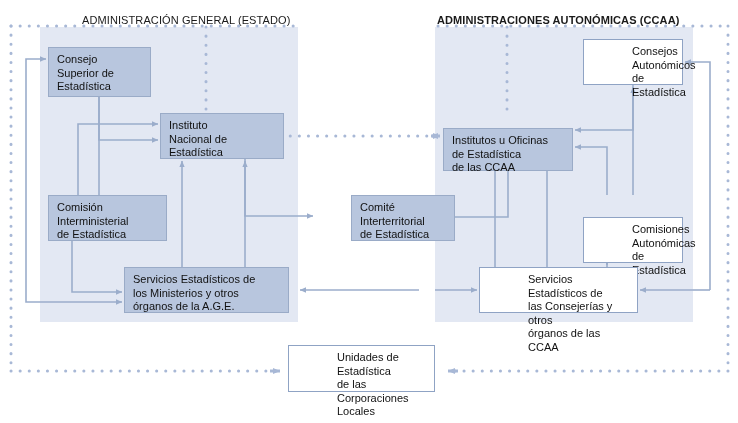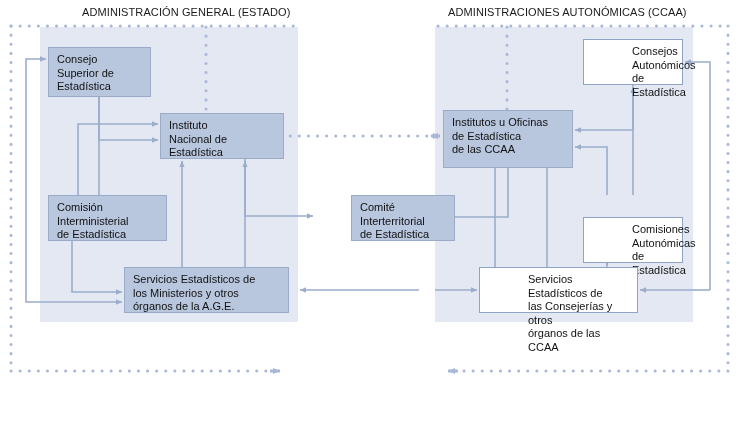--- a/index.html
+++ b/index.html
@@ -25,20 +25,21 @@
     width: 738px;
     height: 423px;
   }
   .panel-title {
     position: absolute;
     font-size: 11px;
     color: #1a1a1a;
     letter-spacing: 0.1px;
     white-space: nowrap;
     font-family: "Liberation Sans", sans-serif;
+    margin-top: 8px;
   }
   .node {
     position: absolute;
     box-sizing: border-box;
     font-size: 11px;
     line-height: 13.6px;
     color: #111111;
     padding: 5px 7px 5px 8px;
     white-space: pre-line;
     font-family: "Liberation Sans", sans-serif;
@@ -134,21 +135,21 @@
     <g stroke="#a8b8d6" stroke-width="3" fill="none">
       <path d="M264,136 L271,136" marker-end="url(#ahd)"></path>
       <path d="M438,136 L431,136" marker-end="url(#ahd)"></path>
       <path d="M270,371 L280,371" marker-end="url(#ahd)"></path>
       <path d="M458,371 L448,371" marker-end="url(#ahd)"></path>
       <path d="M432,136 L440,136" marker-end="url(#ahd)"></path>
     </g>
   </svg>
 
   <div class="panel-title" style="left:82px; top:6px;">ADMINISTRACIÓN GENERAL (ESTADO)</div>
-  <div class="panel-title" style="left:448px; top:6px;">ADMINISTRACIONES AUTONÓMICAS (CCAA)</div>
+  <div class="panel-title" style="left:437px; top:6px;font-weight:bold;">ADMINISTRACIONES AUTONÓMICAS (CCAA)</div>
 
   <div class="node filled" style="left:48px; top:47px; width:103px; height:50px;">Consejo
 Superior de
 Estadística</div>
 
   <div class="node filled" style="left:160px; top:113px; width:124px; height:46px;">Instituto
 Nacional de
 Estadística</div>
 
   <div class="node filled" style="left:48px; top:195px; width:119px; height:46px;">Comisión
@@ -156,30 +157,33 @@
 de Estadística</div>
 
   <div class="node filled" style="left:315px; top:195px; width:104px; height:46px;margin-left:36px;">Comité
 Interterritorial
 de Estadística</div>
 
   <div class="node filled" style="left:124px; top:267px; width:165px; height:46px;">Servicios Estadísticos de
 los Ministerios y otros
 órganos de la A.G.E.</div>
 
-  <div class="node filled" style="left:443px; top:110px; width:130px; height:58px;">Institutos u Oficinas
+  <div class="node filled" style="left:443px; top:128px; width:130px; height:43px;">Institutos u Oficinas
 de Estadística
 de las CCAA</div>
 
   <div class="node outline" style="left:583px; top:39px; width:100px; height:46px;">Consejos
 Autonómicos
 de Estadística</div>
 
   <div class="node outline" style="left:583px; top:195px; width:100px; height:46px;margin-top:22px;">Comisiones
 Autonómicas
 de Estadística</div>
 
   <div class="node outline" style="left:479px; top:267px; width:159px; height:46px;">Servicios Estadísticos de
 las Consejerías y otros
 órganos de las CCAA</div>
 
+  <div class="node outline" style="left:288px; top:345px; width:147px; height:47px;">Unidades de Estadística
+de las Corporaciones
+Locales</div>
 
 </div>
 
 </body></html>

